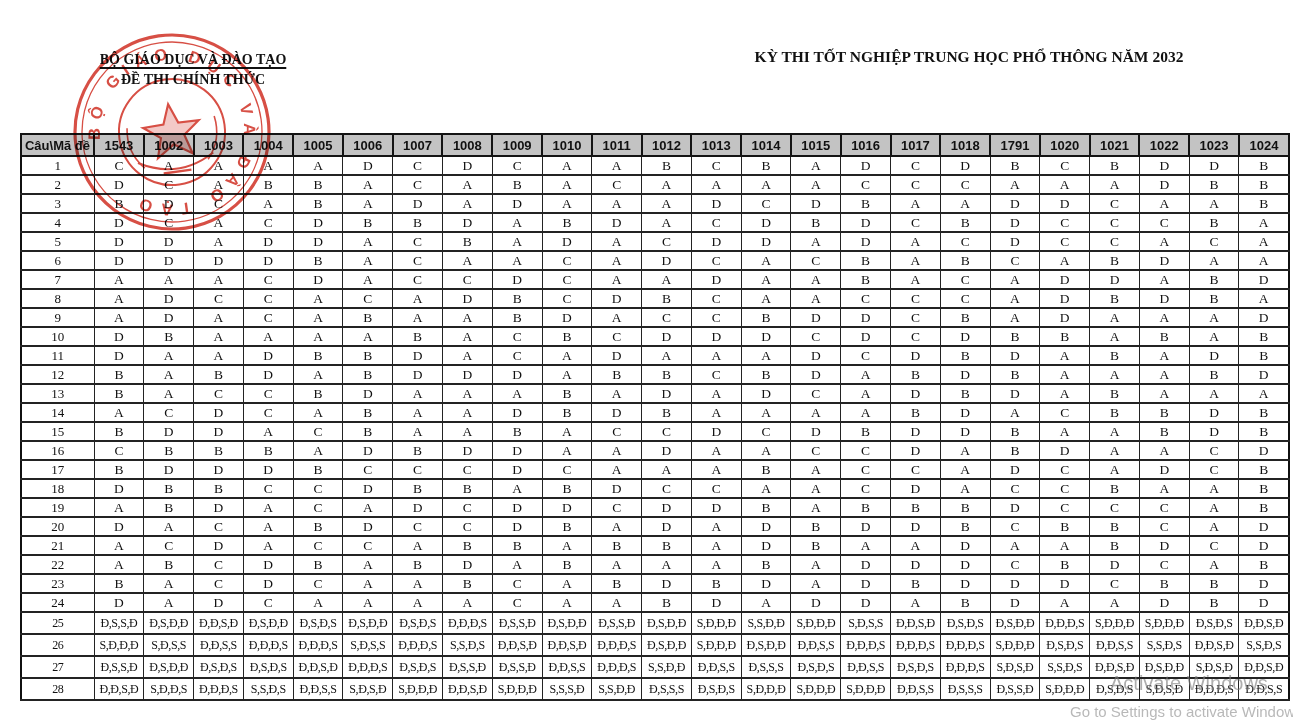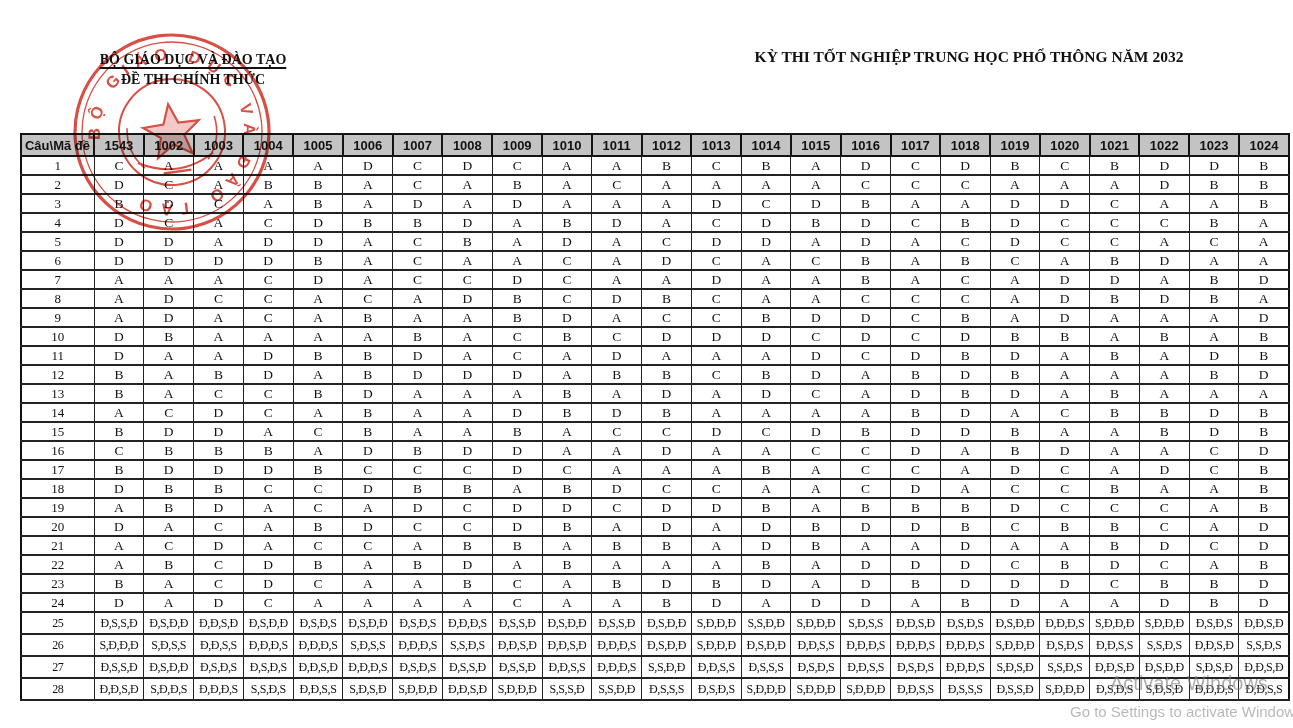--- a/index.html
+++ b/index.html
@@ -182,21 +182,21 @@
           <th>1009</th>
           <th>1010</th>
           <th>1011</th>
           <th>1012</th>
           <th>1013</th>
           <th>1014</th>
           <th>1015</th>
           <th>1016</th>
           <th>1017</th>
           <th>1018</th>
-          <th>1019</th>
+          <th>1791</th>
           <th>1020</th>
           <th>1021</th>
           <th>1022</th>
           <th>1023</th>
           <th>1024</th>
         </tr>
       </thead>
       <tbody>
         <tr>
           <td class="qnum">1</td>

